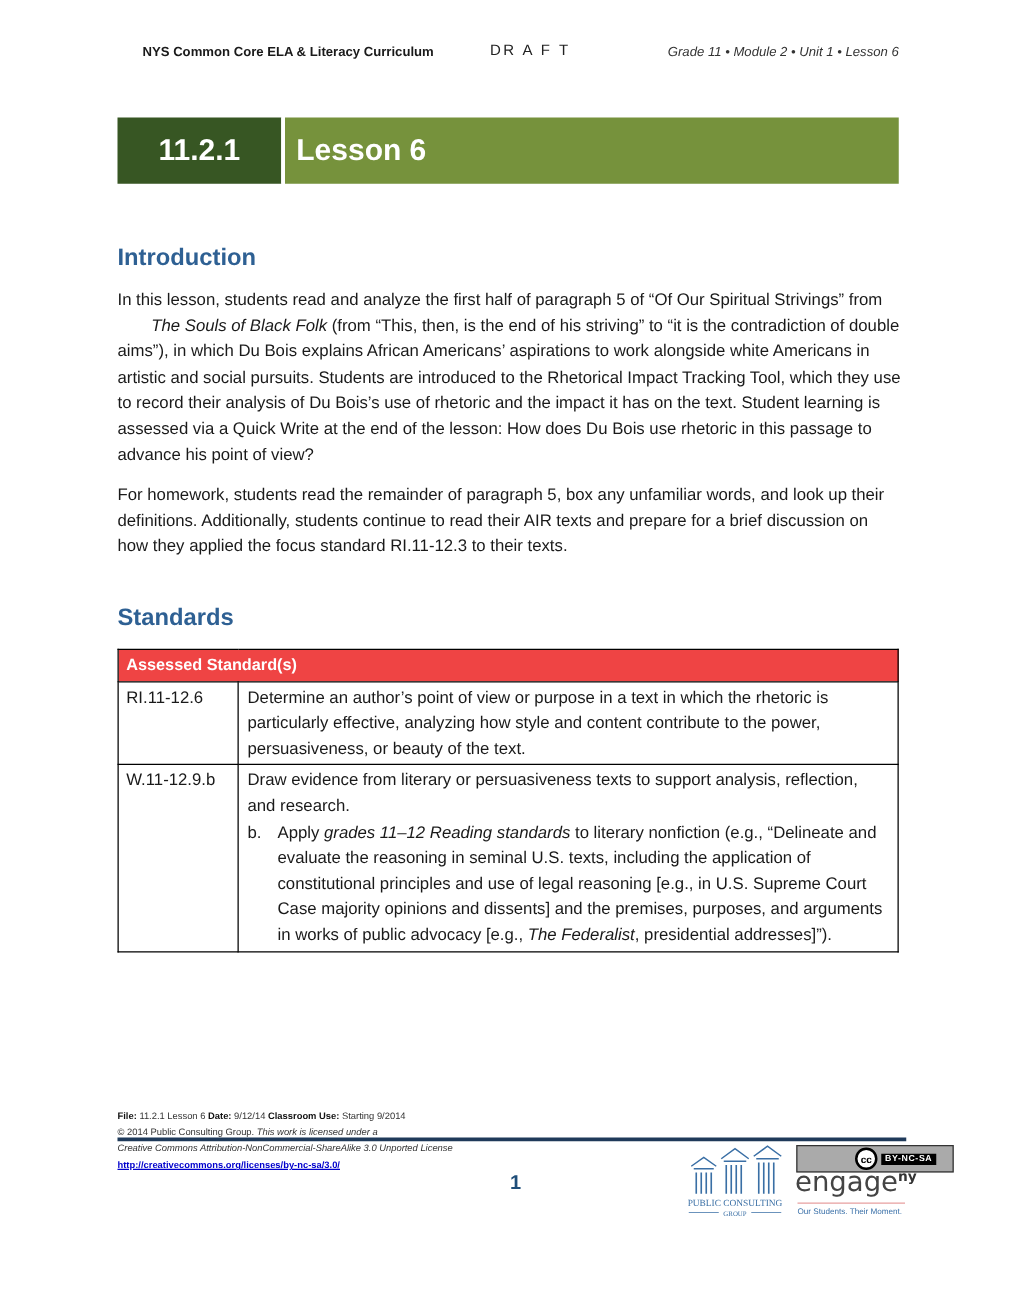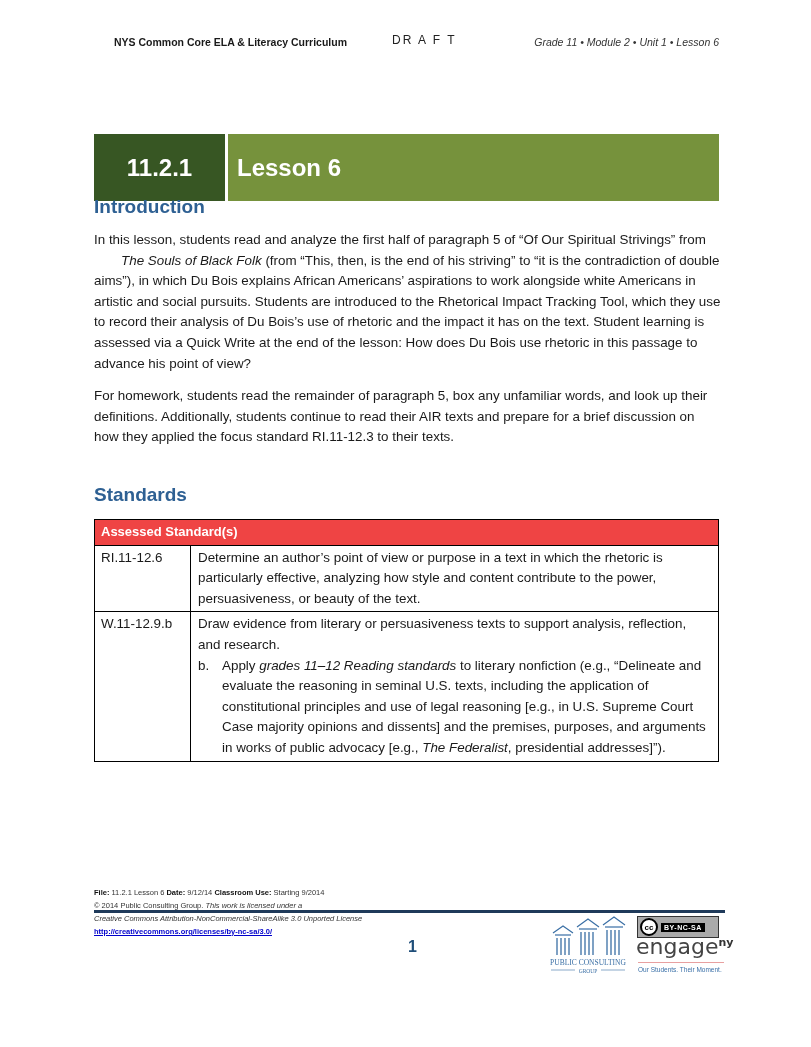--- a/index.html
+++ b/index.html
@@ -6,21 +6,21 @@
   body { width: 811px; height: 1047px; position: relative; overflow: hidden;
          font-family: "Liberation Sans", "DejaVu Sans", sans-serif; color: #1a1a1a; }
   .abs { position: absolute; }
 
   
   .hdr-left { left: 94px; top: 36px; font-size: 10.5px; font-weight: bold; color: #1a1a1a; padding-left: 20px; }
   .hdr-mid { left: 392px; top: 33px; font-size: 12px; letter-spacing: 2px; color: #222; }
   .hdr-right { right: 92px; top: 36px; font-size: 10.5px; color: #333; font-style: italic; }
 
   
-  .title-bar { left: 94px; top: 94px; width: 625px; height: 67px; display: flex; margin-top: 40px; }
+  .title-bar { left: 94px; top: 94px; width: 625px; height: 53px; display: flex; }
   .title-num { width: 131px; height: 100%; background: #375623; color: #fff;
                font-weight: bold; font-size: 24px; display: flex; align-items: center;
                justify-content: center; }
   .title-gap { width: 3px; background: #ffffff; }
   .title-name { flex: 1; background: #76923c; color: #fff; font-weight: bold; font-size: 24px;
                 display: flex; align-items: center; padding-left: 9px; }
 
   
   .h2 { left: 94px; font-size: 19px; font-weight: bold; color: #2e6093; }
 
@@ -42,21 +42,21 @@
 
   
   .footer-rule { left: 94px; top: 910px; width: 631px; height: 3px; background: #1f3a5a; }
   .foot-text { left: 94px; top: 886px; font-size: 7.5px; line-height: 13px; color: #333; }
   .foot-text b { color: #111; }
   .foot-link { color: #0000cc; text-decoration: underline; font-weight: bold; }
   .page-num { left: 408px; top: 938px; font-size: 16px; font-weight: bold; color: #1f4e79; }
 
   .pcg-logo { left: 547px; top: 915px; width: 82px; height: 60px; }
   .cc-badge { left: 637px; top: 916px; width: 80px; height: 20px; background: #aaa;
-              border: 1px solid #333; display: flex; align-items: center; }
+              border: 1px solid #333; display: flex; align-items: center; padding-left: 44px; }
   .cc-circle { width: 18px; height: 18px; border-radius: 50%; background: #fff; border: 2px solid #000;
                box-sizing: border-box; font-size: 8px; font-weight: bold; display: flex;
                align-items: center; justify-content: center; margin-left: 2px; color:#000; }
   .cc-text { background: #000; color: #fff; font-size: 7px; font-weight: bold; margin-left: 3px;
              padding: 1px 3px; letter-spacing: 0.5px; }
   .engage { left: 636px; top: 934px; font-size: 22px; color: #444; font-family: "DejaVu Sans", sans-serif; }
   .engage sup { font-size: 11px; font-weight: bold; color: #333; }
   .engage-rule { left: 638px; top: 962px; width: 86px; height: 1px; background: #e8a0a0; }
   .engage-tag { left: 638px; top: 966px; font-size: 6.5px; color: #3a70a8; }
 </style>

